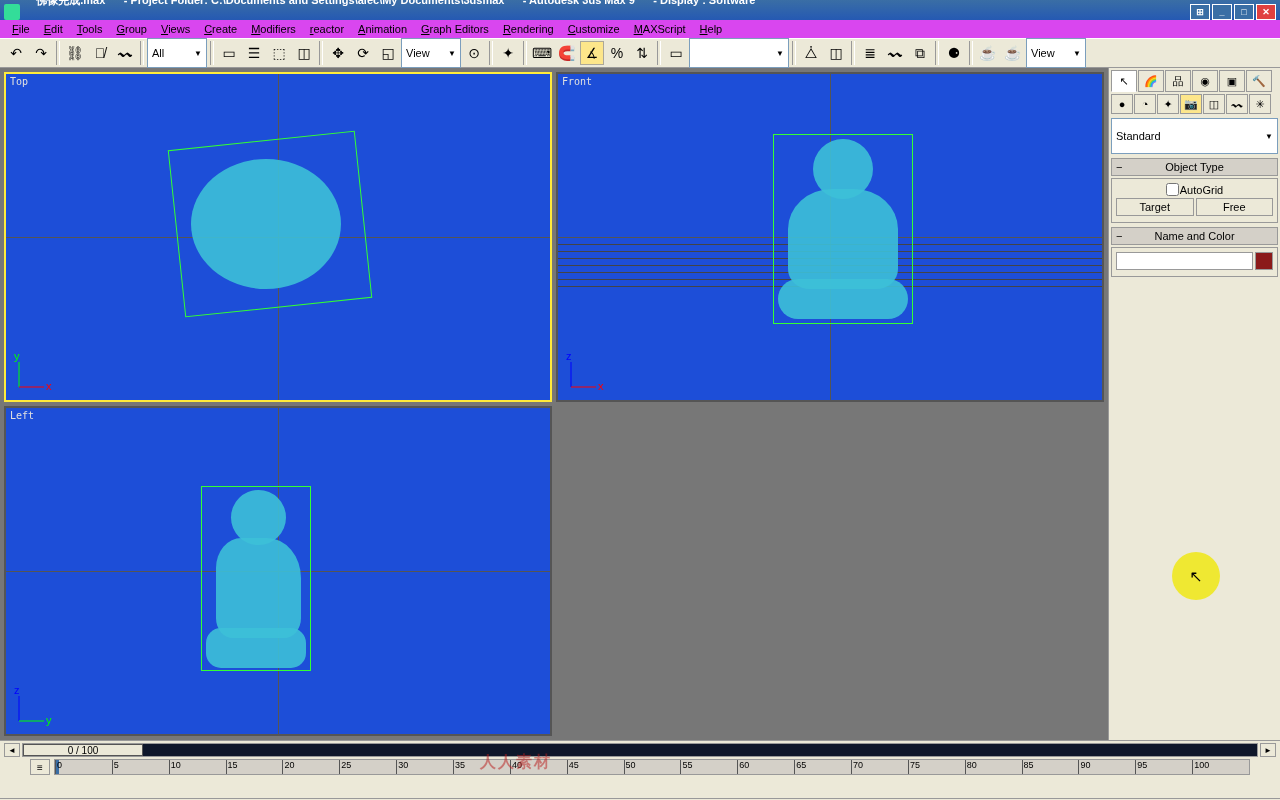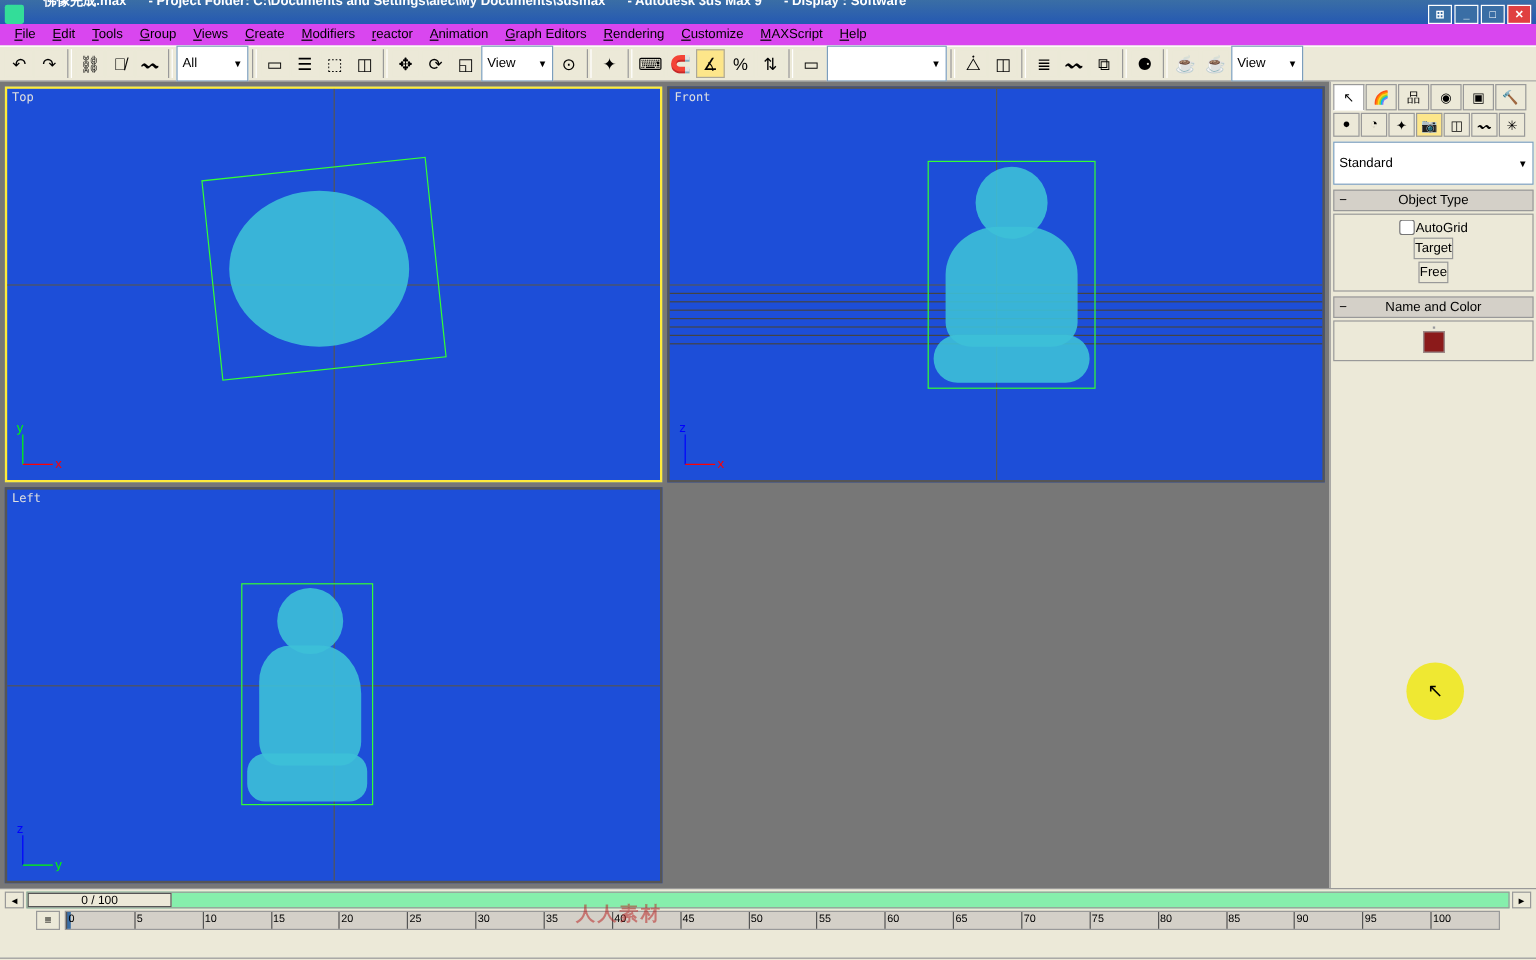--- a/index.html
+++ b/index.html
@@ -43,33 +43,33 @@
 .panel-tab { width: 26px; height: 22px; background: #ece9d8; border: 1px solid #999; display: flex; align-items: center; justify-content: center; cursor: pointer; }
 .panel-tab.active { background: #fff; border-bottom: 1px solid #fff; }
 .panel-subtabs { display: flex; gap: 1px; margin-bottom: 4px; }
 .panel-subtab { width: 22px; height: 20px; background: #ece9d8; border: 1px solid #999; display: flex; align-items: center; justify-content: center; cursor: pointer; }
 .panel-subtab.active { background: #fde68a; }
 .panel-dropdown { height: 36px; background: white; border: 1px solid #7b9ebd; padding: 0 4px; display: flex; align-items: center; margin-bottom: 4px; }
 .panel-dropdown::after { content: "▼"; font-size: 8px; margin-left: auto; }
 .rollout-header { height: 18px; background: #d4d0c8; border: 1px solid #999; text-align: center; line-height: 16px; margin-bottom: 2px; cursor: pointer; position: relative; }
 .rollout-header::before { content: "−"; position: absolute; left: 4px; }
 .rollout-body { background: #ece9d8; border: 1px solid #999; padding: 4px; margin-bottom: 4px; }
-.panel-row { display: flex; gap: 2px; margin-bottom: 2px; align-items: center; flex-direction: column; }
+.panel-row { display: flex; gap: 2px; margin-bottom: 2px; align-items: center; }
 .panel-btn { flex: 1; height: 18px; background: #ece9d8; border: 1px solid #999; text-align: center; line-height: 16px; cursor: pointer; }
 .checkbox-row { display: flex; align-items: center; justify-content: center; gap: 1px; margin-bottom: 2px; }
 .name-field { flex: 1; height: 18px; background: white; border: 1px solid #999; }
 .color-swatch { width: 18px; height: 18px; background: #8b1a1a; border: 1px solid #999; }
 
 .yellow-cursor { position: absolute; right: 60px; bottom: 200px; width: 48px; height: 48px; background: #efe832; border-radius: 50%; z-index: 100; display: flex; align-items: center; justify-content: center; }
 .cursor-arrow { font-size: 16px; }
 
 .timeline-area { height: 58px; background: #ece9d8; border-top: 1px solid #999; }
 .time-slider { height: 18px; display: flex; align-items: center; padding: 0 4px; }
 .time-scroll-btn { width: 16px; height: 14px; background: #ece9d8; border: 1px solid #999; display: flex; align-items: center; justify-content: center; font-size: 8px; }
-.time-track { flex: 1; height: 14px; background: #86efac; border: 1px solid #999; margin: 0 2px; position: relative; }
+.time-track { flex: 1; height: 14px; background: #0f172a; border: 1px solid #999; margin: 0 2px; position: relative; }
 .time-handle { position: absolute; left: 0; width: 120px; height: 100%; background: #ece9d8; border: 1px solid #555; text-align: center; font-size: 10px; line-height: 12px; }
 .time-ruler { height: 22px; display: flex; align-items: flex-start; padding: 0 30px; }
 .ruler-track { flex: 1; height: 16px; background: #d4d0c8; border: 1px solid #999; position: relative; display: flex; }
 .ruler-tick { flex: 1; border-left: 1px solid #555; font-size: 9px; padding-left: 1px; position: relative; }
 .ruler-blue { position: absolute; left: 0; top: 0; bottom: 0; width: 4px; background: #3a6ea5; }
 
 .statusbar { height: 36px; background: #ece9d8; border-top: 1px solid #999; display: flex; align-items: center; padding: 2px 4px; gap: 4px; flex-wrap: wrap; }
 .sm-btn { width: 20px; height: 16px; background: #ece9d8; border: 1px solid #999; display: flex; align-items: center; justify-content: center; font-size: 10px; }
 
 .watermark { position: absolute; left: 480px; top: 752px; color: #b91c1c; font-size: 16px; font-weight: bold; opacity: 0.5; pointer-events: none; letter-spacing: 2px;}

